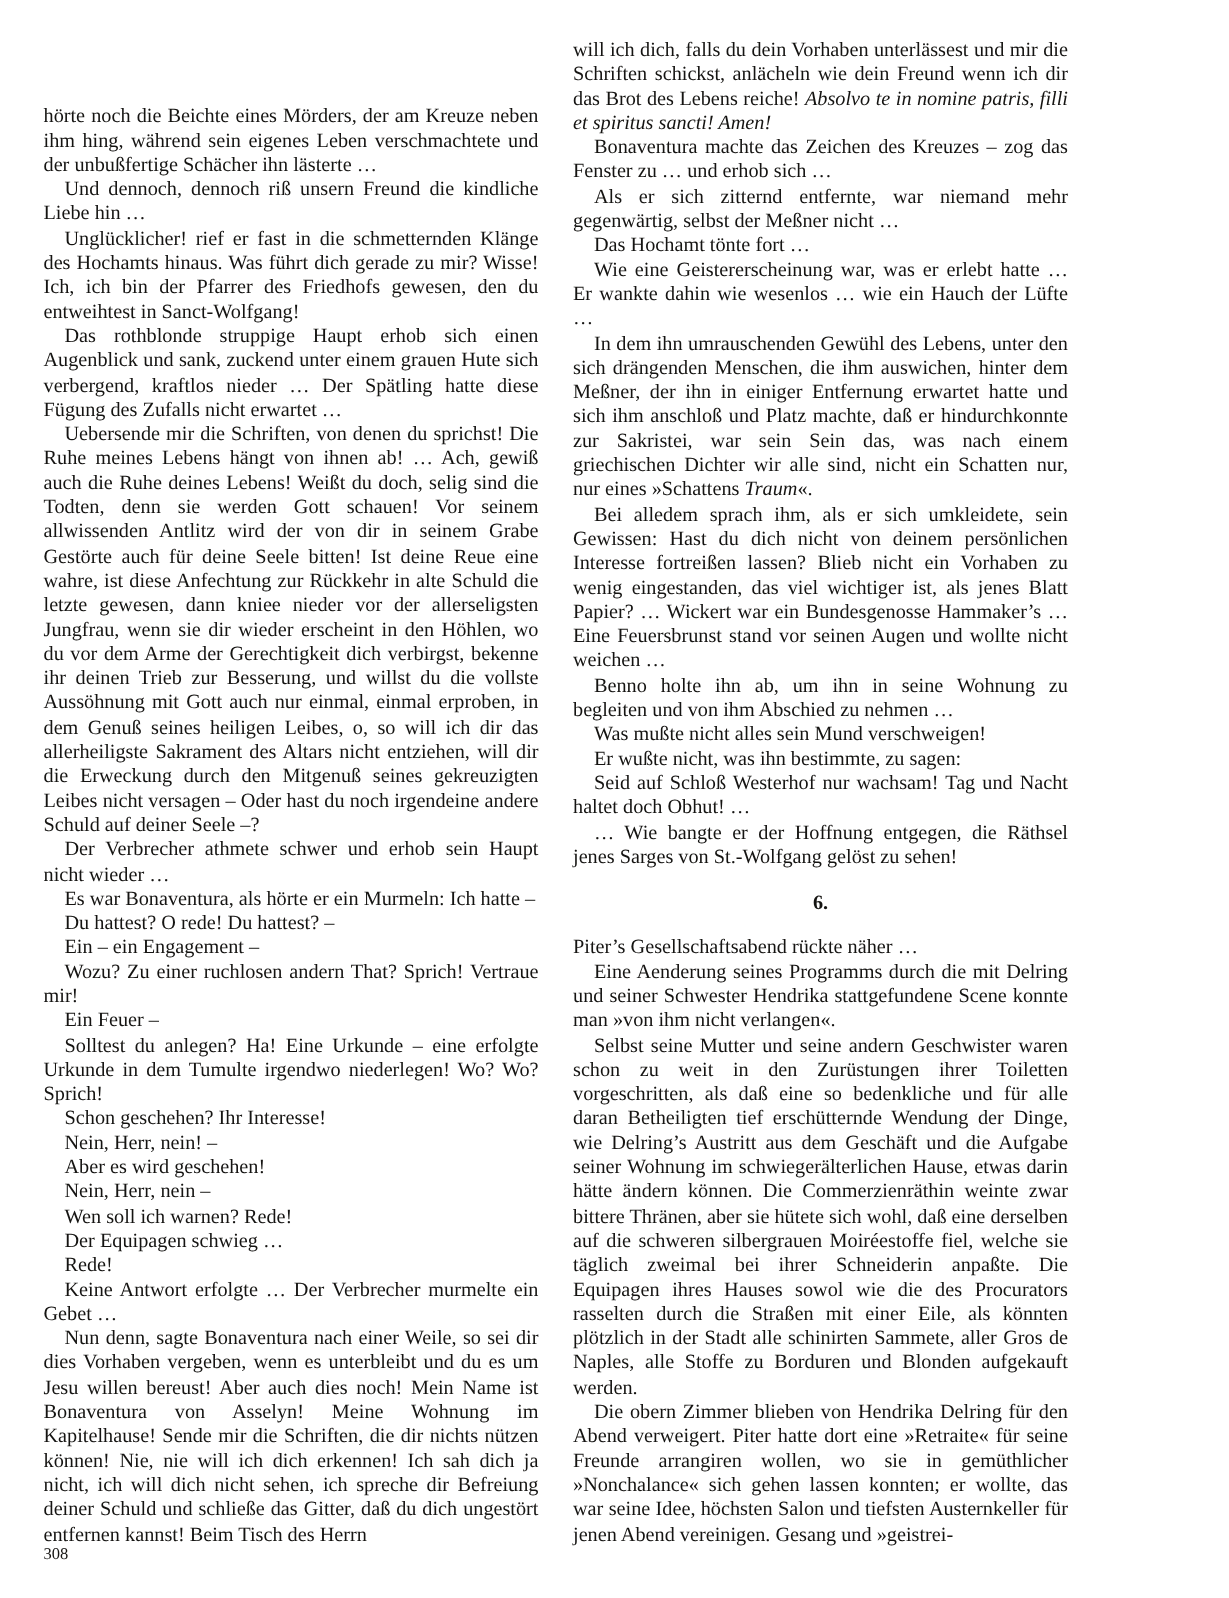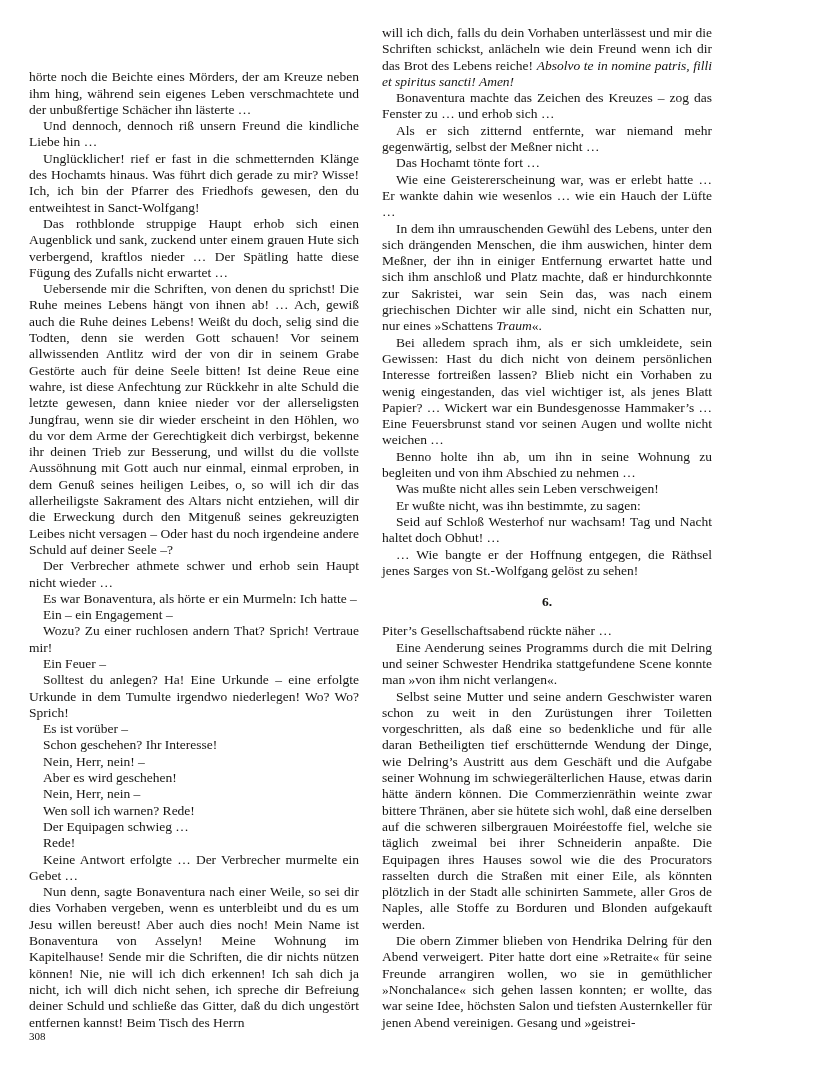--- a/index.html
+++ b/index.html
@@ -60,45 +60,45 @@
 
 <div class="page">
   <div class="col">
       <p class="para"><span>hörte noch die Beichte eines Mörders, der am Kreuze neben ihm hing, während sein eigenes Leben verschmachtete und der unbußfertige Schächer ihn lästerte …</span></p>
       <p class="para indent"><span>Und dennoch, dennoch riß unsern Freund die kindliche Liebe hin …</span></p>
       <p class="para indent"><span>Unglücklicher! rief er fast in die schmetternden Klänge des Hochamts hinaus. Was führt dich gerade zu mir? Wisse! Ich, ich bin der Pfarrer des Friedhofs gewesen, den du entweihtest in Sanct-Wolfgang!</span></p>
       <p class="para indent"><span>Das rothblonde struppige Haupt erhob sich einen Augenblick und sank, zuckend unter einem grauen Hute sich verbergend, kraftlos nieder … Der Spätling hatte diese Fügung des Zufalls nicht erwartet …</span></p>
       <p class="para indent"><span>Uebersende mir die Schriften, von denen du sprichst! Die Ruhe meines Lebens hängt von ihnen ab! … Ach, gewiß auch die Ruhe deines Lebens! Weißt du doch, selig sind die Todten, denn sie werden Gott schauen! Vor seinem allwissenden Antlitz wird der von dir in seinem Grabe Gestörte auch für deine Seele bitten! Ist deine Reue eine wahre, ist diese Anfechtung zur Rückkehr in alte Schuld die letzte gewesen, dann kniee nieder vor der allerseligsten Jungfrau, wenn sie dir wieder erscheint in den Höhlen, wo du vor dem Arme der Gerechtigkeit dich verbirgst, bekenne ihr deinen Trieb zur Besserung, und willst du die vollste Aussöhnung mit Gott auch nur einmal, einmal erproben, in dem Genuß seines heiligen Leibes, o, so will ich dir das allerheiligste Sakrament des Altars nicht entziehen, will dir die Erweckung durch den Mitgenuß seines gekreuzigten Leibes nicht versagen – Oder hast du noch irgendeine andere Schuld auf deiner Seele –?</span></p>
       <p class="para indent"><span>Der Verbrecher athmete schwer und erhob sein Haupt nicht wieder …</span></p>
       <p class="para indent"><span>Es war Bonaventura, als hörte er ein Murmeln: Ich hatte –</span></p>
+      <p class="para indent"><span>Du hattest? O rede! Du hattest? –</span></p>
       <p class="para indent"><span>Ein – ein Engagement –</span></p>
       <p class="para indent"><span>Wozu? Zu einer ruchlosen andern That? Sprich! Vertraue mir!</span></p>
       <p class="para indent"><span>Ein Feuer –</span></p>
       <p class="para indent"><span>Solltest du anlegen? Ha! Eine Urkunde – eine erfolgte Urkunde in dem Tumulte irgendwo niederlegen! Wo? Wo? Sprich!</span></p>
-      <p class="para indent"><span>Es ist vorüber –</span></p>
       <p class="para indent"><span>Schon geschehen? Ihr Interesse!</span></p>
       <p class="para indent"><span>Nein, Herr, nein! –</span></p>
       <p class="para indent"><span>Aber es wird geschehen!</span></p>
       <p class="para indent"><span>Nein, Herr, nein –</span></p>
       <p class="para indent"><span>Wen soll ich warnen? Rede!</span></p>
       <p class="para indent"><span>Der Equipagen schwieg …</span></p>
       <p class="para indent"><span>Rede!</span></p>
       <p class="para indent"><span>Keine Antwort erfolgte … Der Verbrecher murmelte ein Gebet …</span></p>
       <p class="para indent"><span>Nun denn, sagte Bonaventura nach einer Weile, so sei dir dies Vorhaben vergeben, wenn es unterbleibt und du es um Jesu willen bereust! Aber auch dies noch! Mein Name ist Bonaventura von Asselyn! Meine Wohnung im Kapitelhause! Sende mir die Schriften, die dir nichts nützen können! Nie, nie will ich dich erkennen! Ich sah dich ja nicht, ich will dich nicht sehen, ich spreche dir Befreiung deiner Schuld und schließe das Gitter, daß du dich ungestört entfernen kannst! Beim Tisch des Herrn</span></p>
     </div>
   <div class="col">
       <p class="para"><span>will ich dich, falls du dein Vorhaben unterlässest und mir die Schriften schickst, anlächeln wie dein Freund wenn ich dir das Brot des Lebens reiche! </span><span class="em">Absolvo te in nomine patris, filli et spiritus sancti! Amen!</span></p>
       <p class="para indent"><span>Bonaventura machte das Zeichen des Kreuzes – zog das Fenster zu … und erhob sich …</span></p>
       <p class="para indent"><span>Als er sich zitternd entfernte, war niemand mehr gegenwärtig, selbst der Meßner nicht …</span></p>
       <p class="para indent"><span>Das Hochamt tönte fort …</span></p>
       <p class="para indent"><span>Wie eine Geistererscheinung war, was er erlebt hatte … Er wankte dahin wie wesenlos … wie ein Hauch der Lüfte …</span></p>
       <p class="para indent"><span>In dem ihn umrauschenden Gewühl des Lebens, unter den sich drängenden Menschen, die ihm auswichen, hinter dem Meßner, der ihn in einiger Entfernung erwartet hatte und sich ihm anschloß und Platz machte, daß er hindurchkonnte zur Sakristei, war sein Sein das, was nach einem griechischen Dichter wir alle sind, nicht ein Schatten nur, nur eines »Schattens </span><span class="em">Traum</span><span>«.</span></p>
       <p class="para indent"><span>Bei alledem sprach ihm, als er sich umkleidete, sein Gewissen: Hast du dich nicht von deinem persönlichen Interesse fortreißen lassen? Blieb nicht ein Vorhaben zu wenig eingestanden, das viel wichtiger ist, als jenes Blatt Papier? … Wickert war ein Bundesgenosse Hammaker’s … Eine Feuersbrunst stand vor seinen Augen und wollte nicht weichen …</span></p>
       <p class="para indent"><span>Benno holte ihn ab, um ihn in seine Wohnung zu begleiten und von ihm Abschied zu nehmen …</span></p>
-      <p class="para indent"><span>Was mußte nicht alles sein Leben verschweigen!</span></p>
+      <p class="para indent"><span>Was mußte nicht alles sein Mund verschweigen!</span></p>
       <p class="para indent"><span>Er wußte nicht, was ihn bestimmte, zu sagen:</span></p>
       <p class="para indent"><span>Seid auf Schloß Westerhof nur wachsam! Tag und Nacht haltet doch Obhut! …</span></p>
       <p class="para indent"><span>… Wie bangte er der Hoffnung entgegen, die Räthsel jenes Sarges von St.-Wolfgang gelöst zu sehen!</span></p>
       <h2 class="section-heading">6.</h2>
       <p class="para"><span>Piter’s Gesellschaftsabend rückte näher …</span></p>
       <p class="para indent"><span>Eine Aenderung seines Programms durch die mit Delring und seiner Schwester Hendrika stattgefundene Scene konnte man »von ihm nicht verlangen«.</span></p>
       <p class="para indent"><span>Selbst seine Mutter und seine andern Geschwister waren schon zu weit in den Zurüstungen ihrer Toiletten vorgeschritten, als daß eine so bedenkliche und für alle daran Betheiligten tief erschütternde Wendung der Dinge, wie Delring’s Austritt aus dem Geschäft und die Aufgabe seiner Wohnung im schwiegerälterlichen Hause, etwas darin hätte ändern können. Die Commerzienräthin weinte zwar bittere Thränen, aber sie hütete sich wohl, daß eine derselben auf die schweren silbergrauen Moiréestoffe fiel, welche sie täglich zweimal bei ihrer Schneiderin anpaßte. Die Equipagen ihres Hauses sowol wie die des Procurators rasselten durch die Straßen mit einer Eile, als könnten plötzlich in der Stadt alle schinirten Sammete, aller Gros de Naples, alle Stoffe zu Borduren und Blonden aufgekauft werden.</span></p>
       <p class="para indent"><span>Die obern Zimmer blieben von Hendrika Delring für den Abend verweigert. Piter hatte dort eine »Retraite« für seine Freunde arrangiren wollen, wo sie in gemüthlicher »Nonchalance« sich gehen lassen konnten; er wollte, das war seine Idee, höchsten Salon und tiefsten Austernkeller für jenen Abend vereinigen. Gesang und »geistrei-</span></p>
     </div>
 </div>

